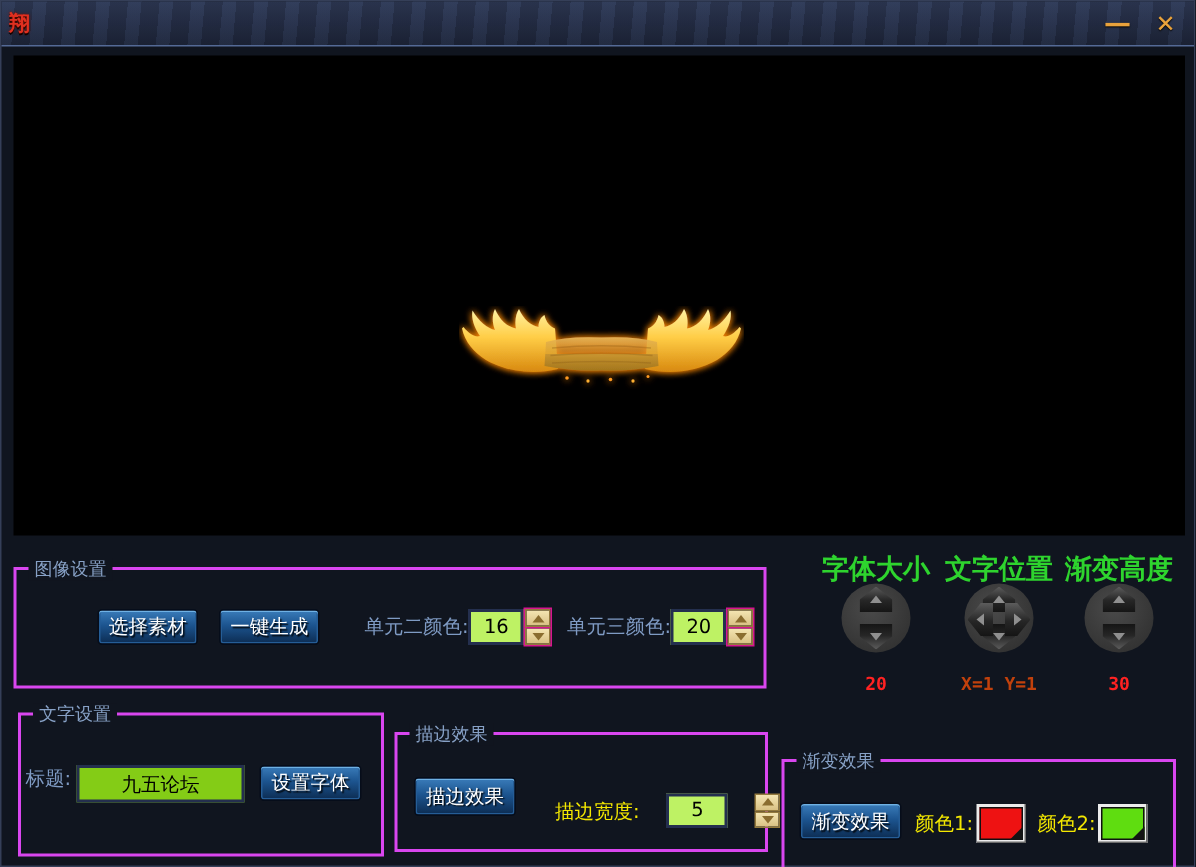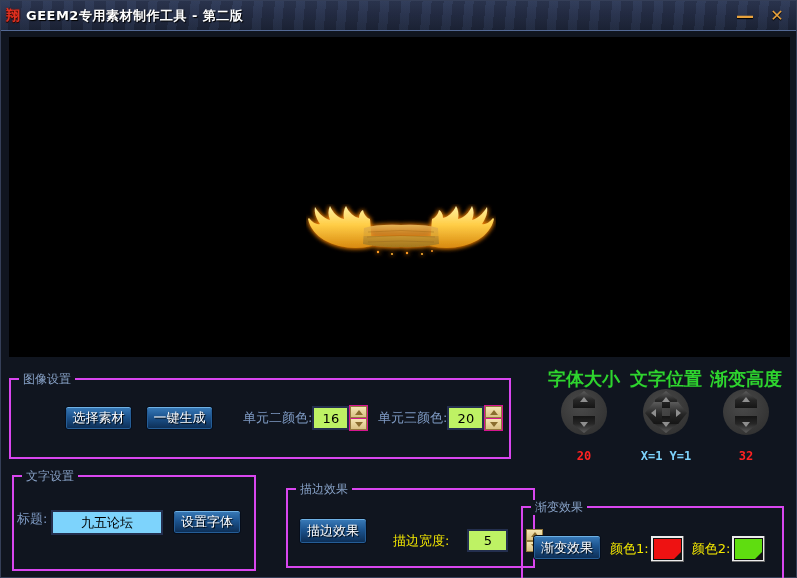--- a/index.html
+++ b/index.html
@@ -30,21 +30,21 @@
   .canvas { position:absolute; left:8px; top:36px; width:781px; height:320px; background:#000; }
   .wings { position:absolute; left:297px; top:167px; }
 
   
   .group { position:absolute; border:2px solid #d946ef; }
   .group-label { position:absolute; top:-8px; left:8px; padding:0 4px; background:#10151f;
     color:#87a1c6; font-size:12px; line-height:15px; }
 
   #grp-image { left:8px;  top:377px; width:502px; height:81px; }
   #grp-text  { left:11px; top:474px; width:244px; height:96px; }
-  #grp-stroke{ left:262px; top:487px; width:249px; height:80px;margin-left:23px; }
+  #grp-stroke{ left:262px; top:487px; width:249px; height:80px; }
   #grp-grad  { left:520px; top:505px; width:263px; height:80px; }
 
   
   .btn { position:absolute; height:24px; border:1px solid #060d1a; border-radius:3px;
     background:linear-gradient(180deg,#3a7cba 0%,#1c548f 45%,#0c2c52 100%);
     box-shadow:inset 0 1px 0 #6fb1e4, inset 0 0 0 1px #255d96;
     color:#ffffff; font-size:13px; text-shadow:1px 1px 1px #000;
     display:flex; align-items:center; justify-content:center; cursor:default; }
 
   .blue-label { color:#7f9bc4; font-size:13px; white-space:nowrap; }
@@ -79,41 +79,40 @@
   .dbtn.left { left:2px; top:13px; width:17px; height:22px;
     clip-path:polygon(0 50%,52% 0,100% 0,100% 100%,52% 100%); }
   .dbtn.right{ right:2px; top:13px; width:17px; height:22px;
     clip-path:polygon(0 0,48% 0,100% 50%,48% 100%,0 100%); }
   .tu { width:0;height:0;border-left:4px solid transparent;border-right:4px solid transparent;border-bottom:5px solid #8f8f8f; }
   .td { width:0;height:0;border-left:4px solid transparent;border-right:4px solid transparent;border-top:5px solid #8f8f8f; }
   .tl { width:0;height:0;border-top:4px solid transparent;border-bottom:4px solid transparent;border-right:5px solid #8f8f8f; }
   .tr { width:0;height:0;border-top:4px solid transparent;border-bottom:4px solid transparent;border-left:5px solid #8f8f8f; }
   .dial-value { position:absolute; top:448px; width:80px; text-align:center;
     font-family:"DejaVu Sans Mono","Liberation Mono",monospace; font-size:12px; font-weight:bold; }
-  .val-red { color:#ff2222; } .val-yellow { color:#7dd3fc; }
-
-  
-  .text-input { position:absolute; background:#7dd3fc; border:2px solid #242f4e;
+  .val-red { color:#ff2222; } .val-yellow { color:#c2410c; }
+
+  
+  .text-input { position:absolute; background:#84cc16; border:2px solid #242f4e;
     color:#000; font-size:13px; text-align:center; font-family:inherit; }
 
   
   .swatch { position:relative; background:#ececec; padding:2px;
     box-shadow:inset -1px -1px 0 #6a6a6a; }
   .swatch-inner { width:100%; height:100%; border:1px solid #101010; }
   .swatch-corner { position:absolute; right:2px; bottom:2px; width:0; height:0;
     border-left:9px solid transparent; border-bottom:9px solid #141414; }
 </style>
 </head>
 <body>
 
 <div id="window">
 
   <div class="titlebar">
     <span class="app-icon">翔</span>
-    <span class="win-title">GEEM2专用素材制作工具 - 第二版</span>
     <div class="win-controls">
       <span class="win-btn min">—</span>
       <span class="win-btn">✕</span>
     </div>
   </div>
 
   <div class="canvas">
     <svg class="wings" width="190" height="56" viewBox="0 0 190 56">
       <defs>
         <linearGradient id="wingG" x1="0" y1="0" x2="0" y2="1">
@@ -225,21 +224,21 @@
     <span class="dbtn up">
         <span class="tu"></span>
       </span>
     <span class="dbtn down">
         <span class="td"></span>
       </span>
   </div>
 
   <span class="dial-value val-red" style="left:543px;">20</span>
   <span class="dial-value val-yellow" style="left:625px;">X=1 Y=1</span>
-  <span class="dial-value val-red" style="left:705px;">32</span>
+  <span class="dial-value val-red" style="left:705px;">30</span>
 
   <div class="group" id="grp-text">
     <span class="group-label">文字设置</span>
     <div class="row" style="left:3px;top:29px;height:25px;">
       <span class="blue-label">标题:</span>
     </div>
     <input class="text-input" style="left: 37px; top: 33px; width: 112px; height: 25px;" value="九五论坛">
     <div class="btn" style="left:159px;top:33px;width:68px;">设置字体</div>
   </div>
 

